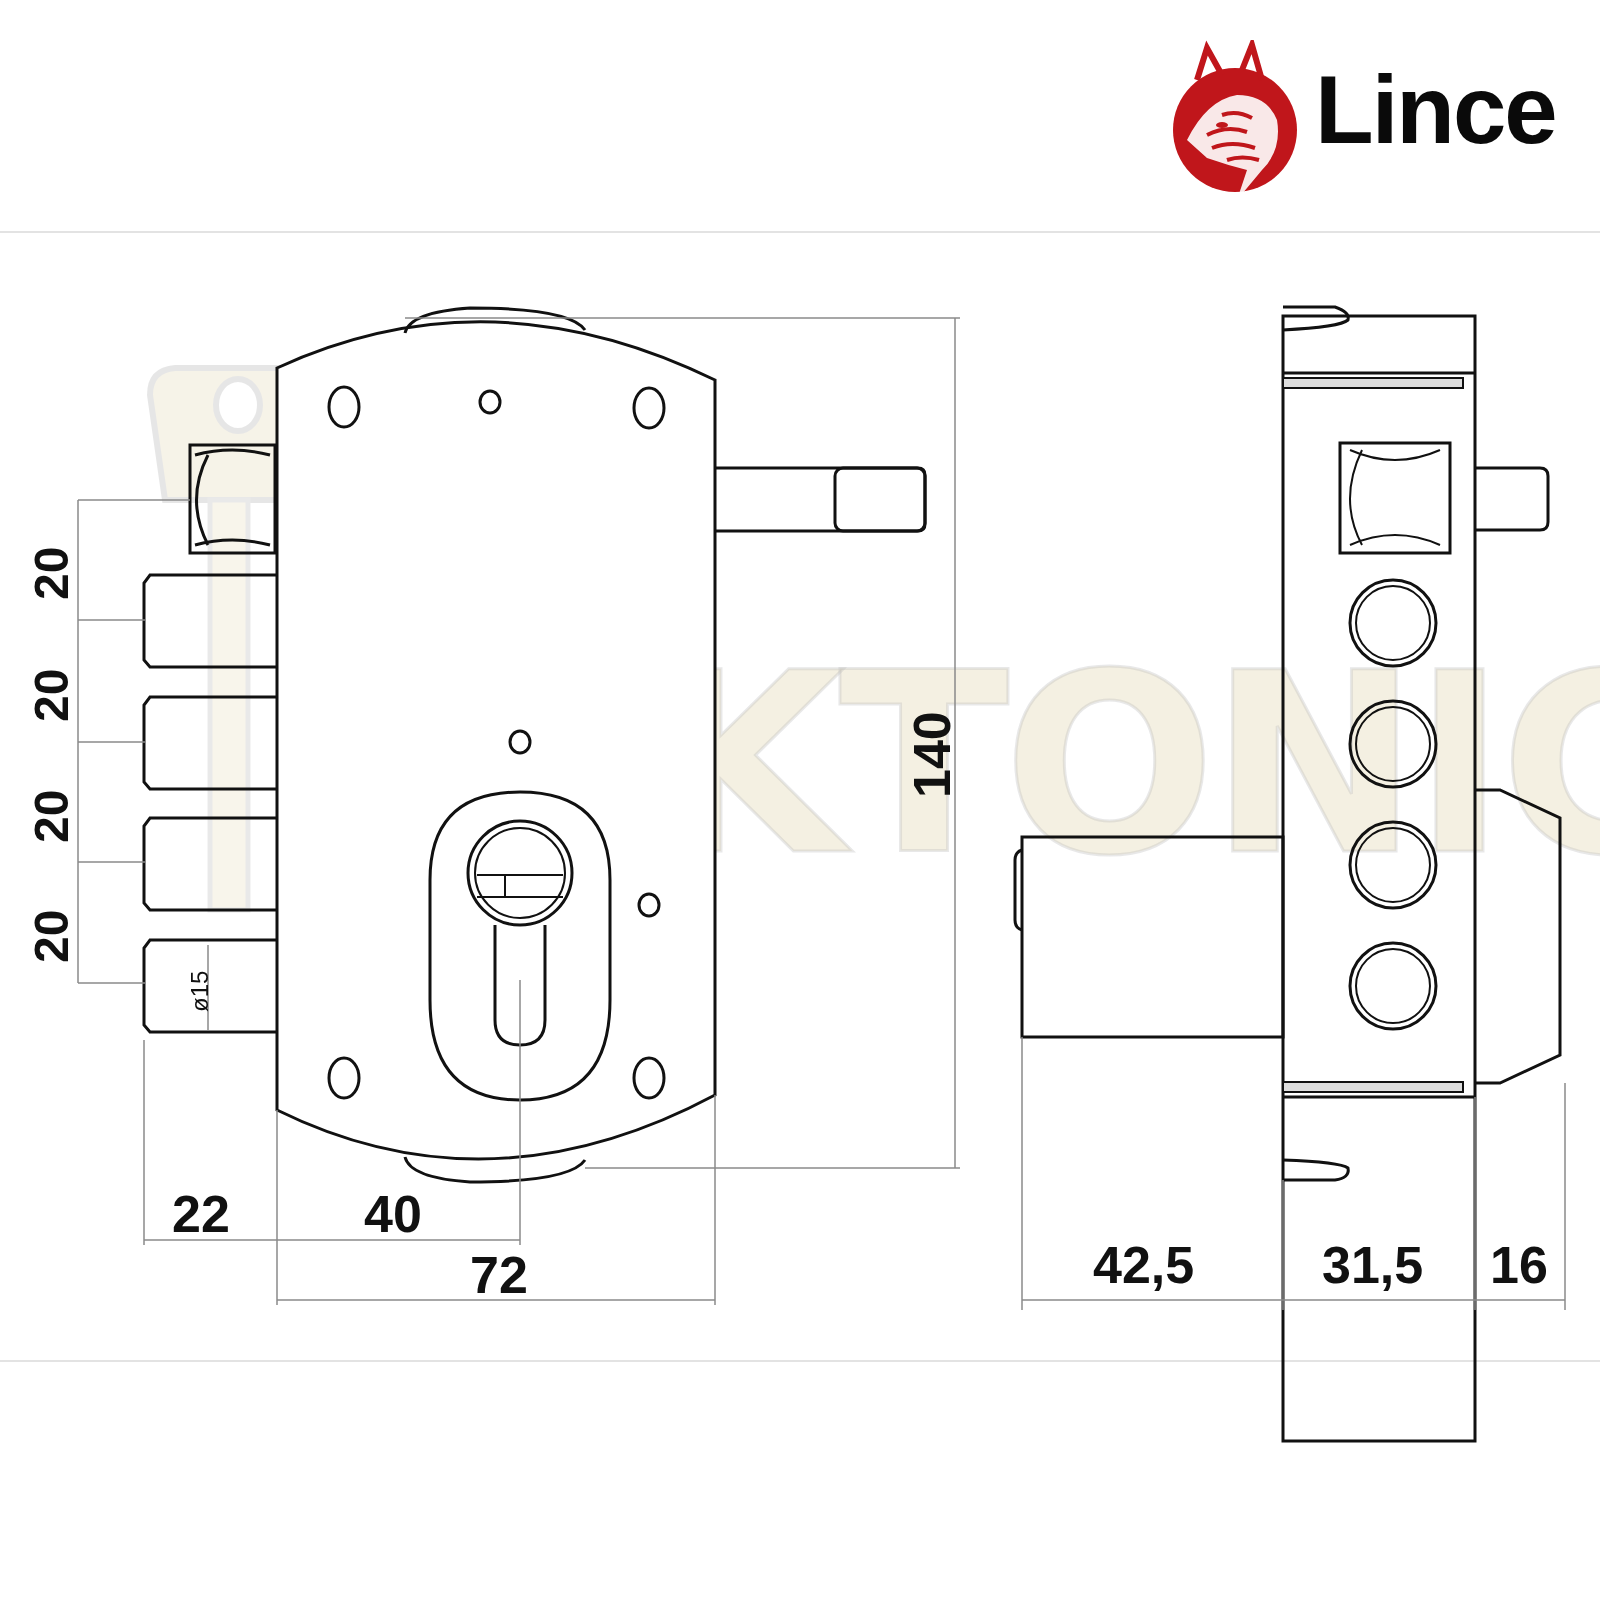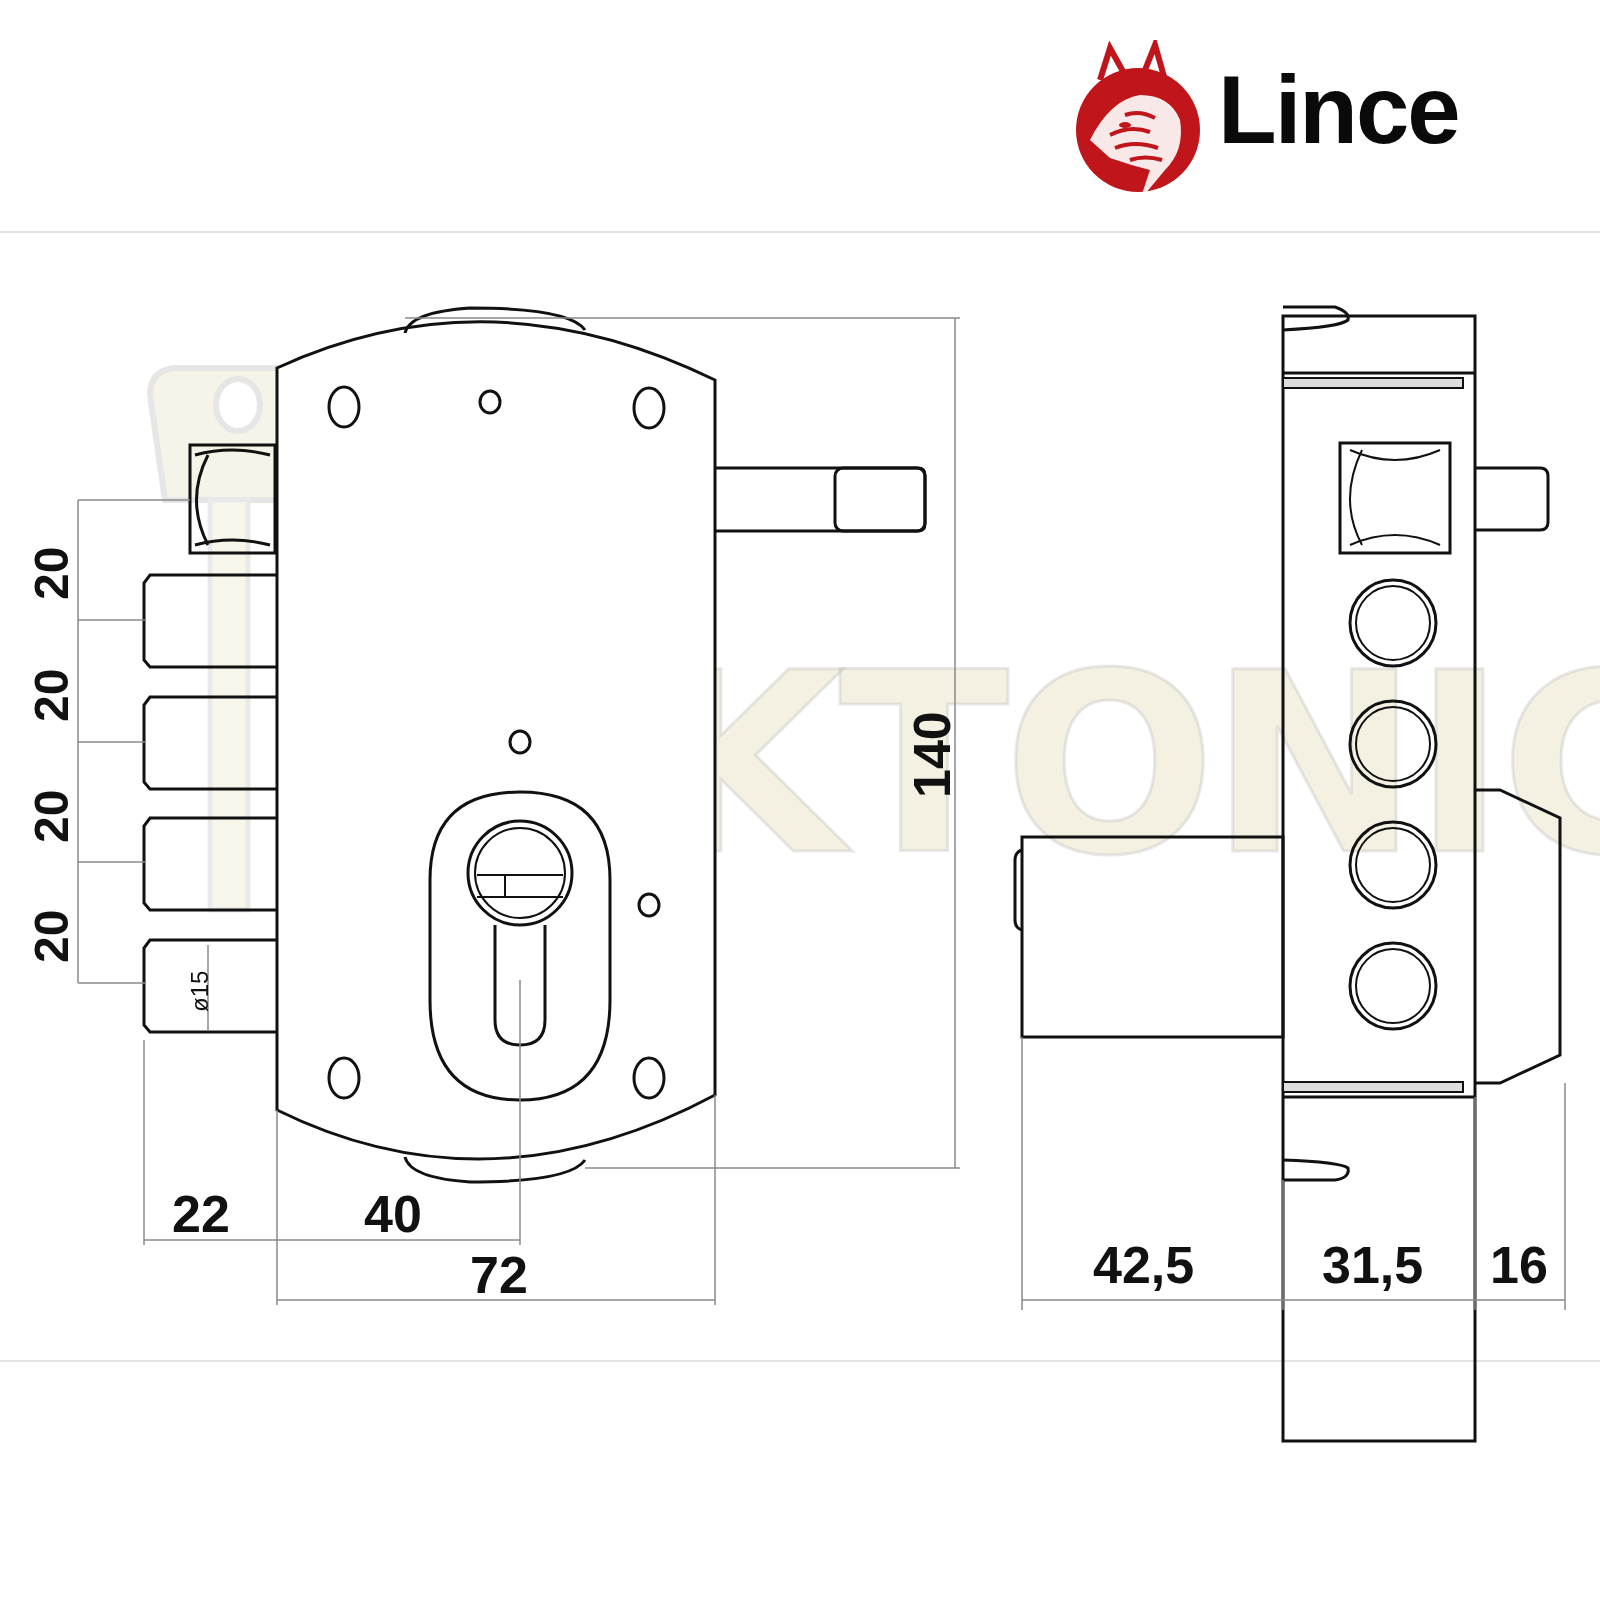--- a/index.html
+++ b/index.html
@@ -1,18 +1,18 @@
 <!DOCTYPE html>
 <html><head>
 <meta charset="utf-8">
 <style>
   html, body { margin: 0; padding: 0; background: #ffffff; }
   body { width: 1600px; height: 1600px; position: relative; overflow: hidden; font-family: "Liberation Sans", sans-serif; }
   .divider { position: absolute; left: 0; width: 1600px; height: 2px; background: #e3e3e3; }
-  .logo { position: absolute; left: 1070px; top: 40px; width: 430px; height: 170px; }
+  .logo { position: absolute; left: 1167px; top: 40px; width: 430px; height: 170px; }
   .logo-text { position: absolute; left: 148px; top: 22px; font-family: "Liberation Sans", sans-serif; font-weight: bold; font-size: 96px; color: #0a0a0a; letter-spacing: -2px; line-height: 1; }
   .drawing { position: absolute; left: 0; top: 0; width: 1600px; height: 1600px; }
   .dim { font-family: "Liberation Sans", sans-serif; font-weight: bold; fill: #111; }
   .watermark { position: absolute; left: 300px; top: 640px; font-family: "DejaVu Sans", sans-serif; font-weight: bold; font-size: 250px; color: rgba(225,215,180,0.38); letter-spacing: -6px; line-height: 1; white-space: nowrap; pointer-events: none; -webkit-text-stroke: 3px rgba(190,190,190,0.35); }
 </style>
 </head>
 <body>
 
 <div class="divider" style="top:231px;"></div>
 <div class="divider" style="top:1360px;"></div>

